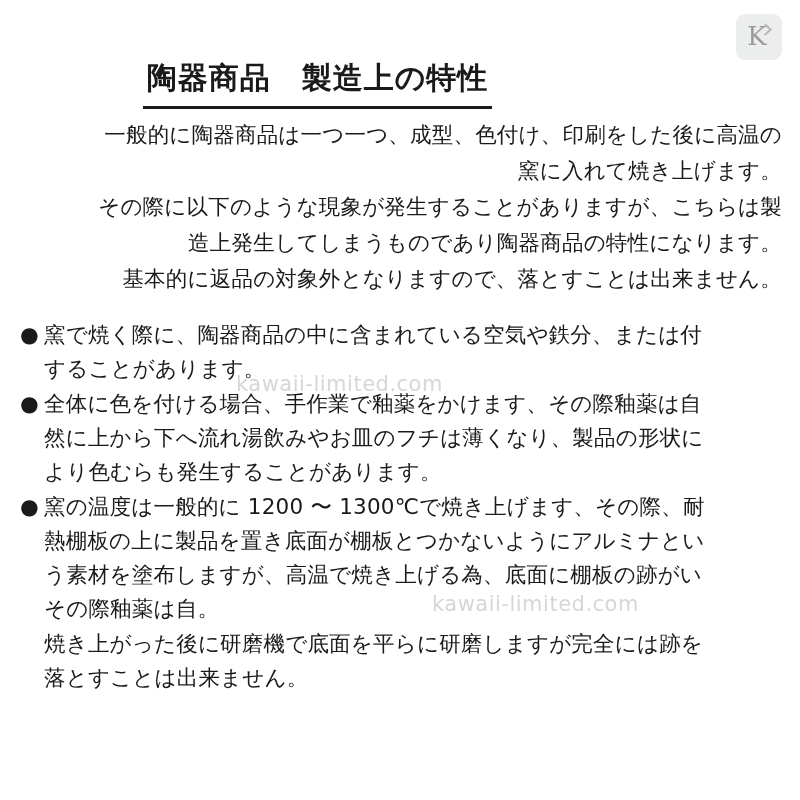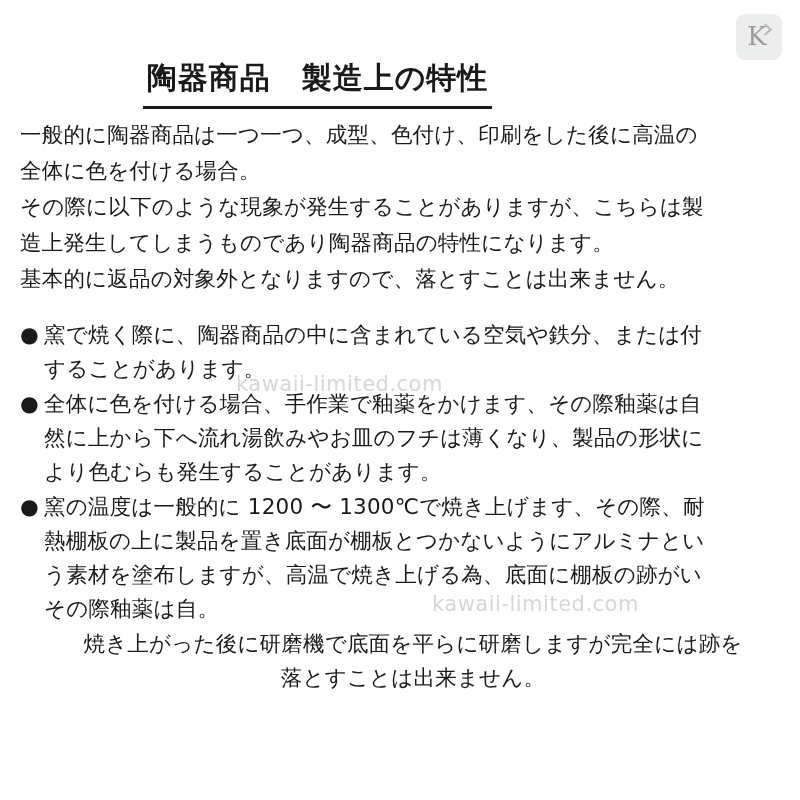--- a/index.html
+++ b/index.html
@@ -74,20 +74,21 @@
     width: 762px;
     font-size: 21.5px;
     line-height: 1.58;
   }
   .para {
     margin: 0 0 2px 0;
     letter-spacing: 0.2px;
   }
   .para-block {
     margin-bottom: 22px;
+    text-align: right;
   }
   .bullet-list {
     margin: 0;
     padding: 0;
     list-style: none;
   }
   .bullet-item {
     position: relative;
     padding-left: 24px;
     margin-bottom: 1px;
@@ -96,21 +97,20 @@
   .bullet-item .dot {
     position: absolute;
     left: 0;
     top: 0;
     font-size: 21.5px;
     line-height: 1.58;
   }
   .sub-para {
     padding-left: 24px;
     letter-spacing: 0.2px;
-    text-align: center;
   }
 
   
   .watermark {
     position: absolute;
     font-family: "DejaVu Sans", "Liberation Sans", sans-serif;
     font-size: 21px;
     color: rgba(130,130,130,0.33);
     letter-spacing: 0.5px;
     white-space: nowrap;
@@ -128,21 +128,21 @@
 </div>
 
 <div class="title-wrap">
   <span class="title">陶器商品　製造上の特性</span>
 </div>
 
 <div class="content">
 
   <div class="para-block">
     <p class="para">一般的に陶器商品は一つ一つ、成型、色付け、印刷をした後に高温の</p>
-    <p class="para">全体に色を付ける場合。</p>
+    <p class="para">窯に入れて焼き上げます。</p>
     <p class="para">その際に以下のような現象が発生することがありますが、こちらは製</p>
     <p class="para">造上発生してしまうものであり陶器商品の特性になります。</p>
     <p class="para">基本的に返品の対象外となりますので、落とすことは出来ません。</p>
   </div>
 
   <ul class="bullet-list">
 
     <li class="bullet-item">
       <span class="dot">●</span>
       <div>窯で焼く際に、陶器商品の中に含まれている空気や鉄分、または付</div>

